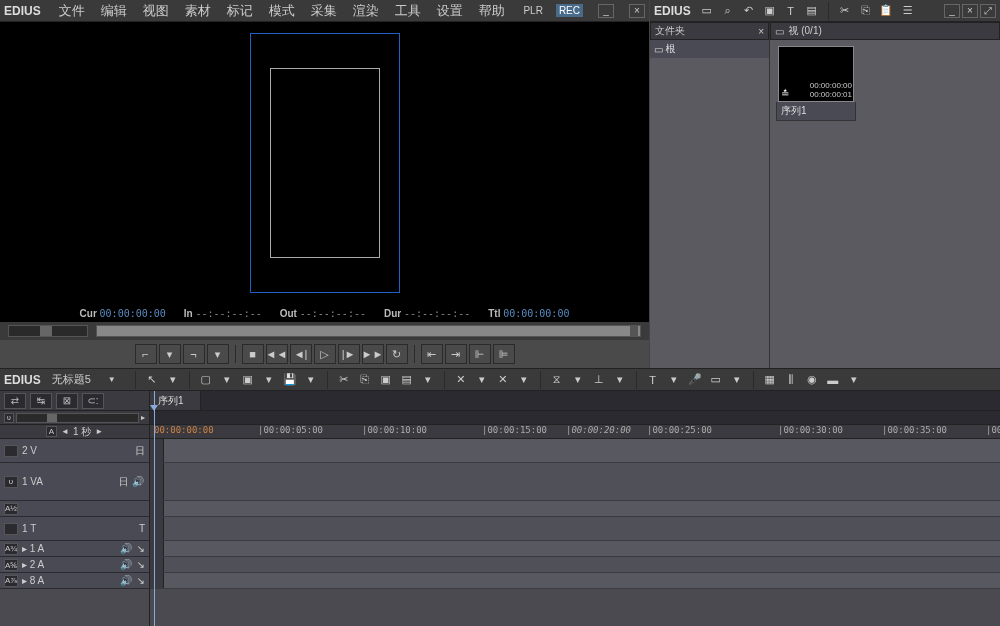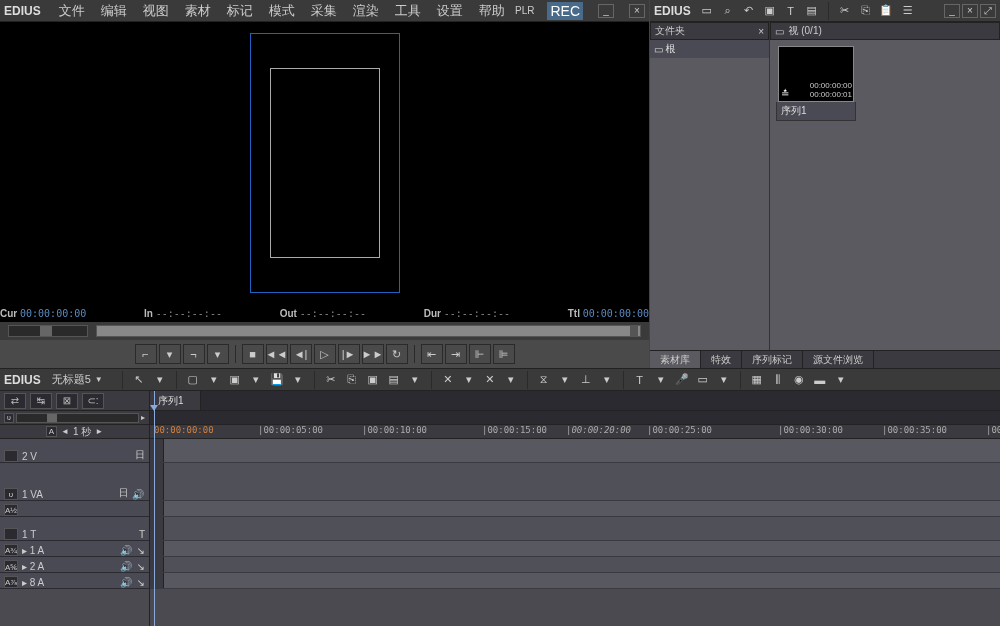--- a/index.html
+++ b/index.html
@@ -6,26 +6,26 @@
 body{background:#2a2a2a;width:1000px;height:626px;overflow:hidden;color:#ccc;font-size:10px}
 .app{display:flex;flex-direction:column;height:100%}
 .top-panels{display:flex;height:368px}
 .preview-panel{width:650px;background:#1a1a1a;border-right:1px solid #444;display:flex;flex-direction:column}
 .bin-panel{flex:1;background:#5a5a60;display:flex;flex-direction:column}
 .menubar{height:22px;background:#3a3a3a;display:flex;align-items:center;gap:4px;padding:0 4px;border-bottom:1px solid #222}
 .logo{font-weight:bold;color:#ddd;font-size:12px;margin-right:8px}
 .menu-item{color:#ccc;font-size:13px;padding:2px 6px;cursor:pointer}
 .plr-rec{margin-left:auto;display:flex;align-items:center;gap:13px}
 .plr{color:#ccc;font-size:10px}
-.rec{background:#4a6a8a;color:#fff;padding:1px 3px;font-size:14px}
+.rec{background:#4a6a8a;color:#fff;padding:1px 3px;font-size:10px}
 .win-btn{width:16px;height:14px;border:1px solid #666;background:#3a3a3a;display:flex;align-items:center;justify-content:center;cursor:pointer;font-size:10px;margin-left:2px}
 .preview-area{flex:1;background:#000;position:relative;display:flex;align-items:center;justify-content:center}
 .sel-frame{border:1px solid #2060c0;width:150px;height:260px;display:flex;align-items:center;justify-content:center}
 .inner-frame{border:1px solid #aaa;width:110px;height:190px}
-.timecode-row{height:18px;background:#000;display:flex;align-items:center;justify-content:space-between;gap:18px;color:#999;font-size:10px}
+.timecode-row{height:18px;background:#000;display:flex;align-items:center;justify-content:center;gap:18px;color:#999;font-size:10px}
 .tc-label{color:#bbb;font-weight:bold}
 .tc-val{color:#888;font-family:monospace}
 .tc-val.active{color:#5a8ac0}
 .scrub-row{height:18px;background:#3a3a3a;display:flex;align-items:center;padding:0 8px;gap:8px}
 .scrub-small{width:80px;height:12px;background:#2a2a2a;border:1px solid #555;position:relative}
 .scrub-small::after{content:"";position:absolute;left:40%;top:0;width:12px;height:100%;background:#666}
 .scrub-large{flex:1;height:12px;background:#888;border:1px solid #555;position:relative}
 .scrub-large::after{content:"";position:absolute;right:2px;top:0;width:8px;height:100%;background:#555}
 .transport{height:28px;background:#4a4a4a;display:flex;align-items:center;gap:2px;padding:0 8px;justify-content:center}
 .tbtn{width:22px;height:20px;background:#4a4a4a;border:1px solid #2a2a2a;display:flex;align-items:center;justify-content:center;cursor:pointer;color:#ccc;font-size:11px}
@@ -43,31 +43,31 @@
 .clip{width:80px;margin:6px;display:flex;flex-direction:column;align-items:center}
 .clip-thumb{width:76px;height:56px;background:#000;border:1px solid #888;position:relative}
 .clip-tc{position:absolute;bottom:0;right:0;font-size:8px;color:#ccc;font-family:monospace;text-align:right;line-height:1.1;padding:1px}
 .clip-marker{position:absolute;bottom:2px;left:2px;color:#fff;font-size:10px}
 .clip-label{background:#4a4a55;width:100%;text-align:left;font-size:10px;color:#ddd;padding:2px 4px;border:1px solid #333;border-top:none}
 .bin-tabs{height:18px;background:#3a3a40;display:flex;align-items:center;border-top:1px solid #222}
 .bin-tab{padding:2px 10px;font-size:10px;color:#ccc;border-right:1px solid #222;cursor:pointer}
 .bin-tab.active{background:#5a5a60}
 .timeline-panel{flex:1;background:#4a4a50;display:flex;flex-direction:column;border-top:1px solid #222}
 .tl-toolbar{height:22px;background:#3a3a3a;display:flex;align-items:center;gap:3px;padding:0 4px;border-bottom:1px solid #222}
-.tl-title{color:#ccc;font-size:11px;margin-right:12px;display:flex;align-items:center;gap:4px}
+.tl-title{color:#ccc;font-size:11px;margin-right:12px;display:flex;align-items:center;gap:17px}
 .dropdown-arrow{font-size:8px}
 .tl-body{flex:1;display:flex}
 .track-headers{width:150px;background:#4a4a50;border-right:1px solid #222;display:flex;flex-direction:column}
 .mode-row{height:20px;background:#3a3a40;display:flex;align-items:center;gap:4px;padding:0 4px;border-bottom:1px solid #222}
 .mode-btn{width:22px;height:16px;background:#2a2a30;border:1px solid #555;display:flex;align-items:center;justify-content:center;cursor:pointer;color:#bbb;font-size:10px}
 .scale-row{height:14px;background:#3a3a40;display:flex;align-items:center;padding:0 4px;border-bottom:1px solid #222;gap:2px}
 .scale-slider{flex:1;height:10px;background:#2a2a2a;border:1px solid #555;position:relative}
 .scale-slider::after{content:"";position:absolute;left:25%;top:0;width:10px;height:100%;background:#666}
 .time-label-row{height:14px;background:#3a3a40;display:flex;align-items:center;padding:0 4px;border-bottom:1px solid #222;color:#ccc;font-size:10px;justify-content:center;gap:4px}
-.track-header{height:24px;background:#4a4a55;border-bottom:1px solid #2a2a30;display:flex;align-items:flex-end;padding:0 4px;gap:4px;font-size:10px;color:#ccc}
+.track-header{height:24px;background:#4a4a55;border-bottom:1px solid #2a2a30;display:flex;align-items:center;padding:0 4px;gap:4px;font-size:10px;color:#ccc}
 .track-header.tall{height:38px}
 .track-header.short{height:16px}
 .track-badge{width:14px;height:12px;background:#2a2a30;border:1px solid #555;display:flex;align-items:center;justify-content:center;font-size:8px}
 .track-name{flex:1;font-size:10px}
 .track-icon{font-size:10px;cursor:pointer}
 .tl-content{flex:1;background:#4a4a50;display:flex;flex-direction:column;overflow:hidden;position:relative}
 .seq-tab-row{height:20px;background:#2a2a30;display:flex;align-items:center;border-bottom:1px solid #222}
 .seq-tab{background:#3a3a40;padding:2px 16px 2px 8px;font-size:10px;color:#ddd;border-right:1px solid #222;height:100%;display:flex;align-items:center}
 .ruler-top{height:14px;background:#2a2a30;border-bottom:1px solid #222;position:relative}
 .ruler{height:14px;background:#3a3a40;border-bottom:1px solid #222;position:relative;display:flex}
@@ -188,26 +188,20 @@
               <div class="clip-tc">
                 <div>00:00:00:00</div>
                 <div>00:00:00:01</div>
               </div>
             </div>
             <div class="clip-label">序列1</div>
           </div>
         </div>
       </div>
     </div>
-    <div class="bin-tabs">
-      <div class="bin-tab active">素材库</div>
-      <div class="bin-tab">特效</div>
-      <div class="bin-tab">序列标记</div>
-      <div class="bin-tab">源文件浏览</div>
-    </div>
   </div>
 </div>
 
 <div class="timeline-panel">
   <div class="tl-toolbar">
     <span class="logo">EDIUS</span>
     <span class="tl-title">
           <span>无标题5</span>
           <span class="dropdown-arrow">▼</span>
         </span>

